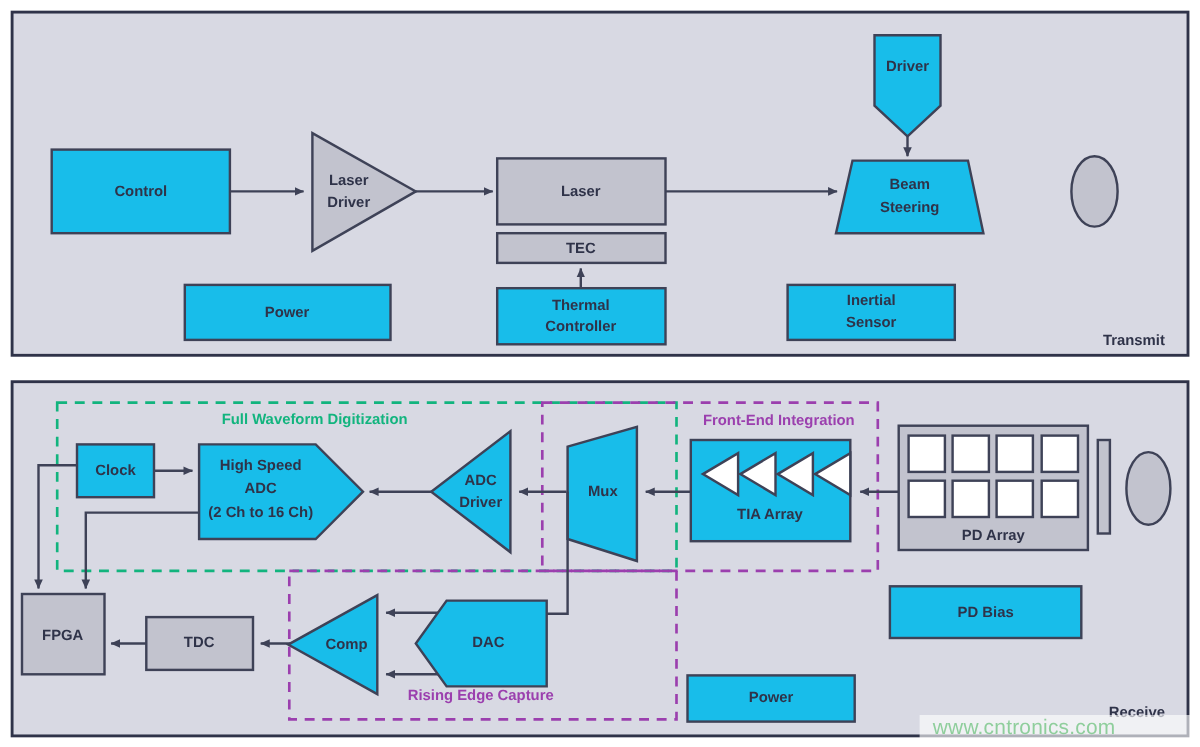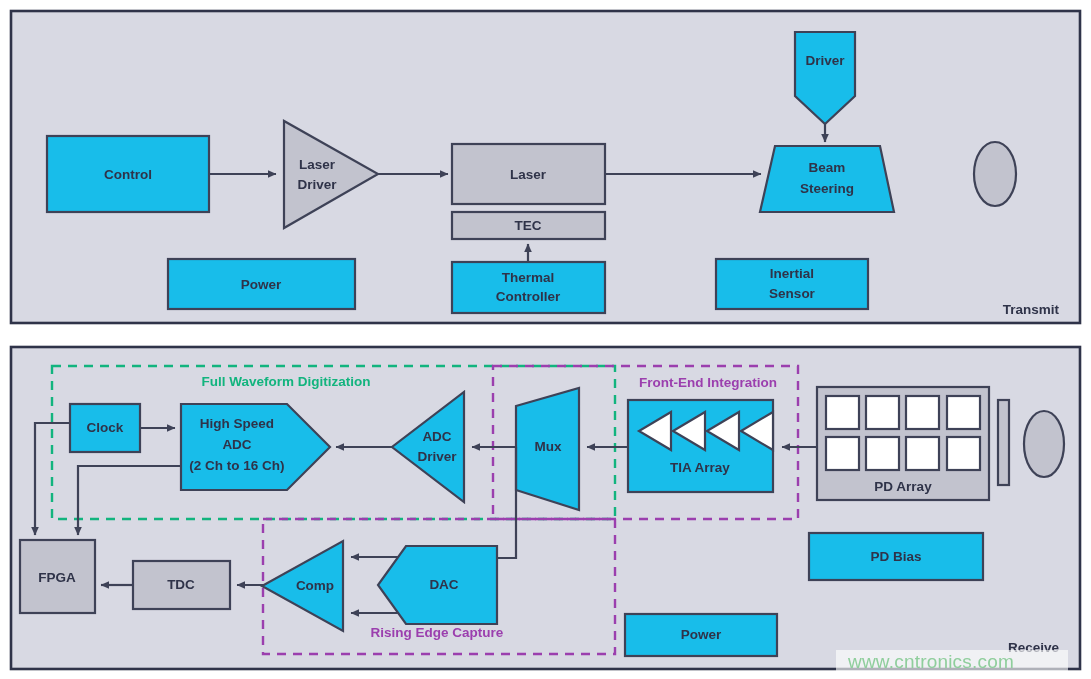--- a/index.html
+++ b/index.html
@@ -12,21 +12,21 @@
   .white{fill:#ffffff;}
   .lbl{font-family:"Liberation Sans",sans-serif;font-weight:bold;font-size:13.5px;fill:#2f3349;text-anchor:middle;dominant-baseline:middle;}
   .lbl-corner{font-size:13.5px;font-weight:bold;fill:#2f3349;text-anchor:end;}
   .grp-green{fill:none;stroke:#12b47e;stroke-width:2.4;stroke-dasharray:9 7;}
   .grp-purple{fill:none;stroke:#9b3fae;stroke-width:2.4;stroke-dasharray:9 7;}
   .glabel{font-family:"Liberation Sans",sans-serif;font-weight:bold;font-size:13.5px;text-anchor:middle;dominant-baseline:middle;}
   .glabel.green{fill:#12b47e;}
   .glabel.purple{fill:#9b3fae;}
   .wire{stroke:#3e4257;stroke-width:2.2;fill:none;}
   .panel{fill:#d8d9e3;stroke:#2f3349;stroke-width:2.6;}
-  .wm{position:absolute;left:836px;top:650px;width:232px;height:29px;background:rgba(255,255,255,.62);}
+  .wm{position:absolute;left:836px;top:650px;width:255px;height:29px;background:rgba(255,255,255,.62);}
   .wm span{position:absolute;left:12px;top:1px;font-family:"Liberation Sans",sans-serif;font-size:19px;color:#8fce9c;letter-spacing:.2px;}
 </style>
 </head>
 <body>
 
 <div id="stage">
 
   <svg width="1091" height="679" viewBox="0 0 1091 679">
     <defs>
       <marker id="ah" markerWidth="9" markerHeight="9" refX="8.2" refY="4.5" orient="auto" markerUnits="userSpaceOnUse">

